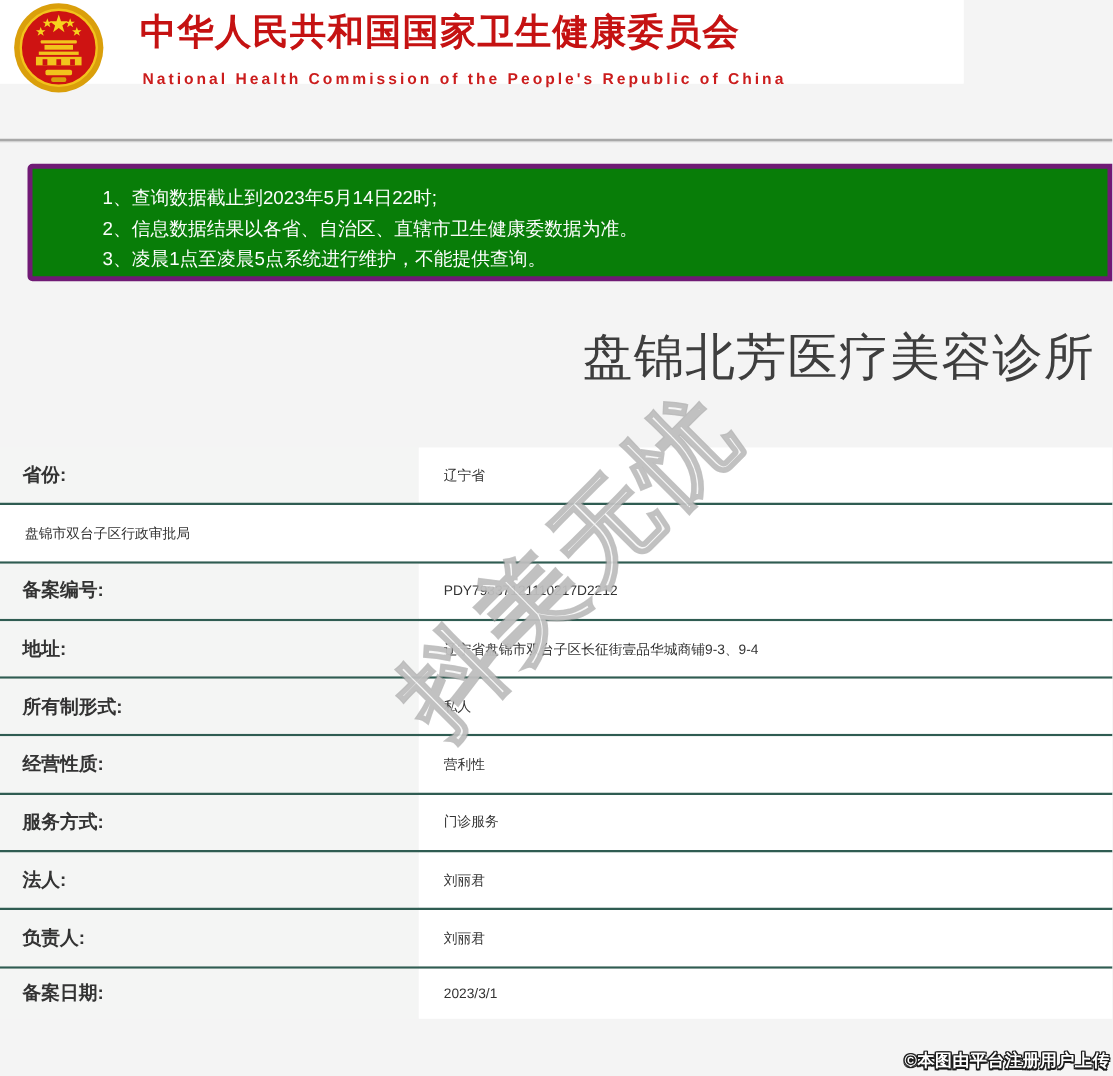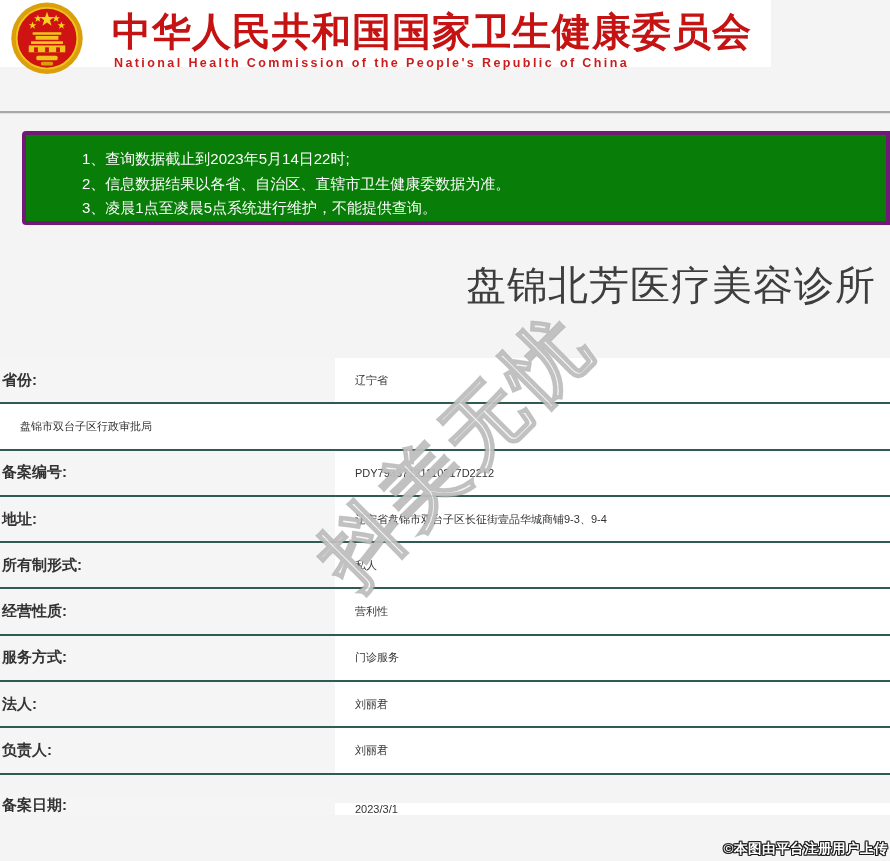--- a/index.html
+++ b/index.html
@@ -12,21 +12,21 @@
   .page { position:relative; width:890px; height:861px; overflow:hidden; }
 
   
   .header {
     position:absolute; left:0; top:0; width:771px; height:67px;
     background:#ffffff;
   }
   .emblem { position:absolute; left:7px; top:1px; width:80px; height:76px; z-index:2; }
   .title-cn {
     position:absolute; left:112px; top:9px;
-    font-size:39px; font-weight:bold; color:#c51212;
+    font-size:29px; font-weight:bold; color:#c51212;
     letter-spacing:1px; white-space:nowrap; line-height:1.2;
   }
   .title-en {
     position:absolute; left:114px; top:56px;
     font-size:12.5px; font-weight:bold; color:#cb1d1d;
     letter-spacing:2.4px; white-space:nowrap;
   }
   .header-divider {
     position:absolute; left:0; top:111px; width:890px; height:2px;
     background:#a8a8a8; box-shadow:0 1px 0 #e0e0e0;
@@ -49,25 +49,25 @@
     font-size:40px; color:#3e3e3e; font-weight:400;
     white-space:nowrap; letter-spacing:1px;
   }
 
   
   .info-table { position:absolute; left:0; top:358px; width:890px; }
   .row {
     display:flex; width:890px; height:46.3px;
     border-bottom:2px solid #2f5c52;
   }
-  .row:last-child { height:40px; border-bottom:none;align-items:flex-end; }
+  .row:last-child { height:40px; border-bottom:none; }
   .row .label {
     width:335px; background:#f4f5f4;
     display:flex; align-items:center;
-    padding-left:2px;
+    padding-left:18px;
     font-size:15px; font-weight:bold; color:#333;
   }
   .row .value {
     flex:1; background:#ffffff;
     display:flex; align-items:center;
     padding-left:20px;
     font-size:11px; color:#333;
   }
 
   

